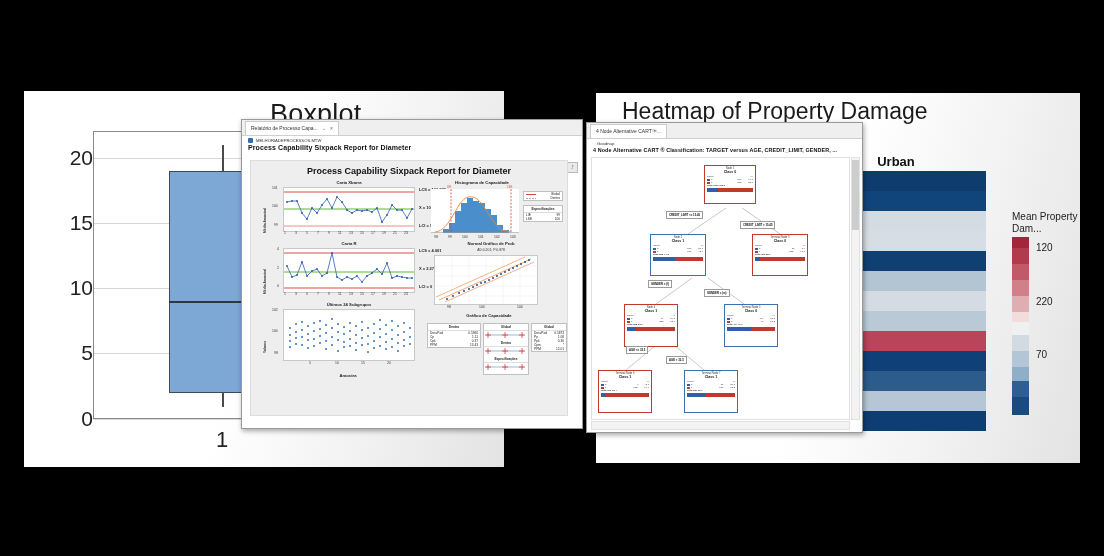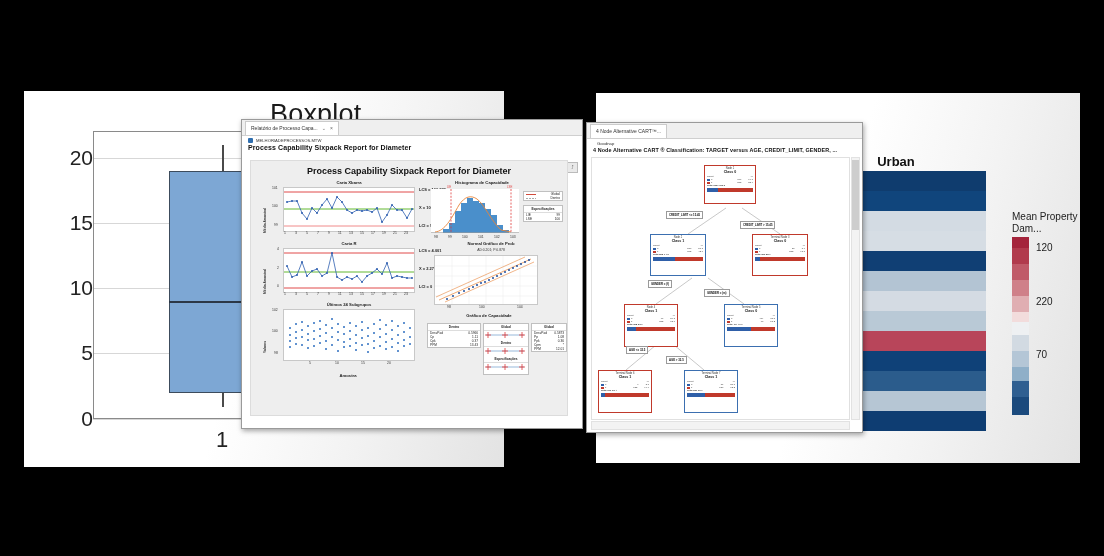--- a/index.html
+++ b/index.html
@@ -104,20 +104,21 @@
       <div class="bp-whisker" style="left:163px;top:262px;height:14px;"></div>
 
       <div class="bp-box" style="left:110px;top:40px;width:160px;height:222px;"></div>
       <div class="bp-median" style="left:110px;top:170px;width:160px;"></div>
     </div>
 
     <div class="xcat" style="left:198px;top:336px">1</div>
   </div>
 
   <div class="panel shade" id="hm-panel">
+    <div id="hm-title">Heatmap of Property Damage</div>
     <div id="hm-col-label">Urban</div>
 
     <div id="hm-grid">
       <div class="hm-cell" style="top:0px;height:20px;background:#0f3c6e"></div>
       <div class="hm-cell" style="top:20px;height:20px;background:#10457c"></div>
       <div class="hm-cell" style="top:40px;height:20px;background:#d3dbe3"></div>
       <div class="hm-cell" style="top:60px;height:20px;background:#d6dde4"></div>
       <div class="hm-cell" style="top:80px;height:20px;background:#103f74"></div>
       <div class="hm-cell" style="top:100px;height:20px;background:#b3c4d3"></div>
       <div class="hm-cell" style="top:120px;height:20px;background:#d4dbe3"></div>

